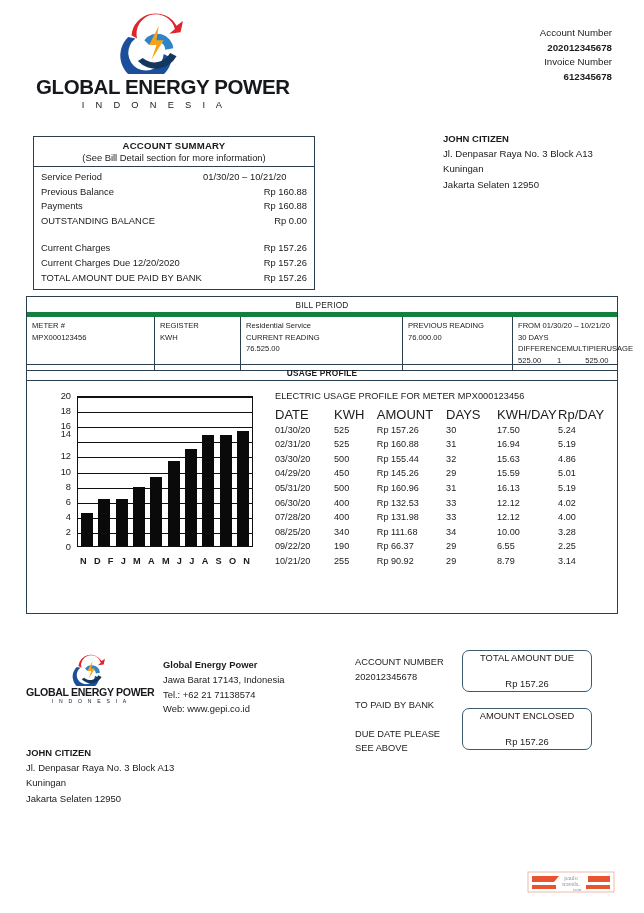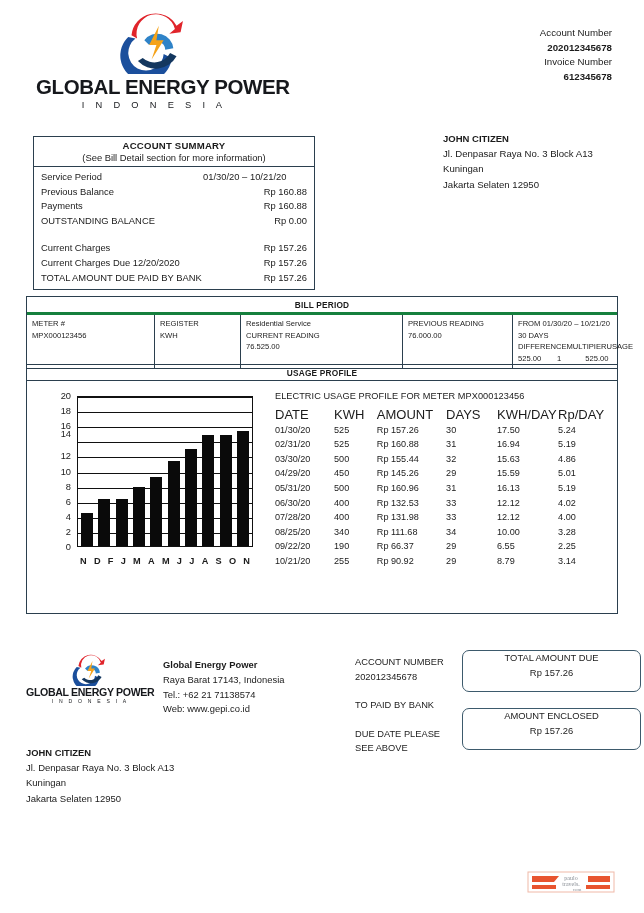--- a/index.html
+++ b/index.html
@@ -57,22 +57,22 @@
     font-size: 9.6px; line-height: 15.2px;
   }
   .cust-top .nm { font-weight: bold; font-size: 9.5px; }
 
   
   .billperiod {
     position: absolute; left: 26px; top: 296px; width: 592px;
     border: 1px solid #2b3f4e;
   }
   .bp-title {
-    text-align: center; font-weight: bold; font-size: 8.3px;
-    padding: 2.5px 0; border-bottom: 3px solid #15803d; letter-spacing: .2px;
+    text-align: center; font-weight: normal; font-size: 8.3px;
+    padding: 2.5px 0; border-bottom: 5px solid #15803d; letter-spacing: .2px;
   }
   .bp-body { display: flex; font-size: 7.6px; line-height: 11.6px; min-height: 38px; }
   .bp-col { padding: 3px 5px 4px 5px; border-right: 1px solid #2b3f4e; }
   .bp-col:last-child { border-right: none; }
   .bp-c1 { width: 128px; }
   .bp-c2 { width: 86px; }
   .bp-c3 { width: 162px; }
   .bp-c4 { width: 110px; }
   .bp-c5 { width: 104px; flex: 1; }
   .bp-c5 .g { display: flex; }
@@ -155,24 +155,24 @@
   }
   .f-company .nm { font-weight: bold; }
 
   .f-acct {
     position: absolute; left: 355px; top: 655px; width: 110px;
     font-size: 9.3px; line-height: 14.6px;
   }
   .f-acct .gap { height: 14px; }
 
   .box {
-    position: absolute; width: 179px; height: 42px;
+    position: absolute; width: 130px; height: 42px;
     border: 1px solid #3d5a6c; border-radius: 7px;
     text-align: center; font-size: 9.4px;
-    display: flex; flex-direction: column; justify-content: flex-start; line-height: 14.5px;
+    display: flex; flex-direction: column; justify-content: space-between; line-height: 14.5px;
   }
   .box-total { left: 462px; top: 650px; }
   .box-encl  { left: 462px; top: 708px; }
 
   .cust-bottom {
     position: absolute; left: 26px; top: 745px; width: 260px;
     font-size: 9.5px; line-height: 15.2px;
   }
   .cust-bottom .nm { font-weight: bold; font-size: 9.4px; }
 
@@ -453,21 +453,21 @@
       <path d="M38 40 A20 20 0 0 1 74 50 L64 52 A11 11 0 0 0 44 46 Z" fill="#2f83c8"></path>
       <path d="M30 66 A30 30 0 0 0 78 60 L70 56 A22 22 0 0 1 36 62 Z" fill="#14375f"></path>
       <path d="M56 22 L44 46 L53 46 L47 64 L62 40 L53 40 Z" fill="#f5a31a"></path>
     </svg>
     <div class="f-logo-name">GLOBAL ENERGY POWER</div>
     <div class="f-logo-sub">I N D O N E S I A</div>
   </div>
 
   <div class="f-company">
     <div class="nm">Global Energy Power</div>
-    <div>Raya Barat 17143, Indonesia</div>
+    <div>Jawa Barat 17143, Indonesia</div>
     <div>Tel.: +62 21 71138574</div>
     <div>Web: www.gepi.co.id</div>
   </div>
 
   <div class="f-acct">
     <div>ACCOUNT NUMBER</div>
     <div>202012345678</div>
     <div class="gap"></div>
     <div>TO PAID BY BANK</div>
     <div class="gap"></div>

